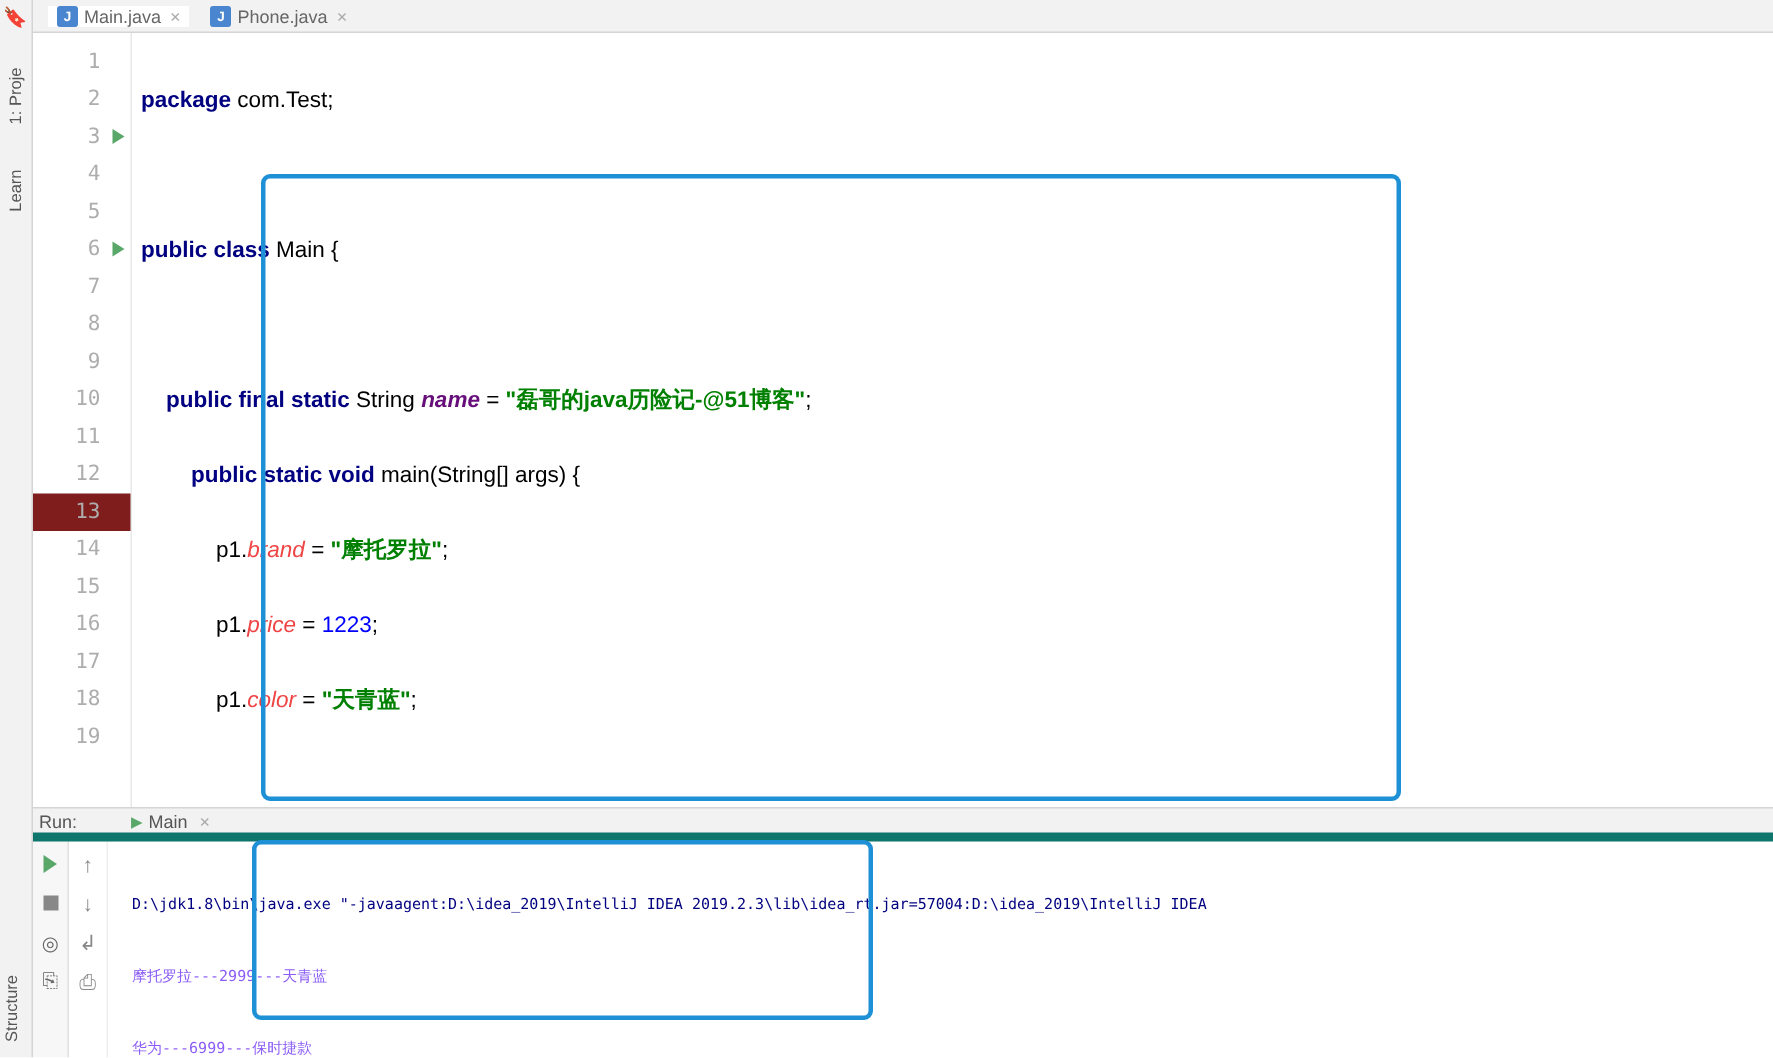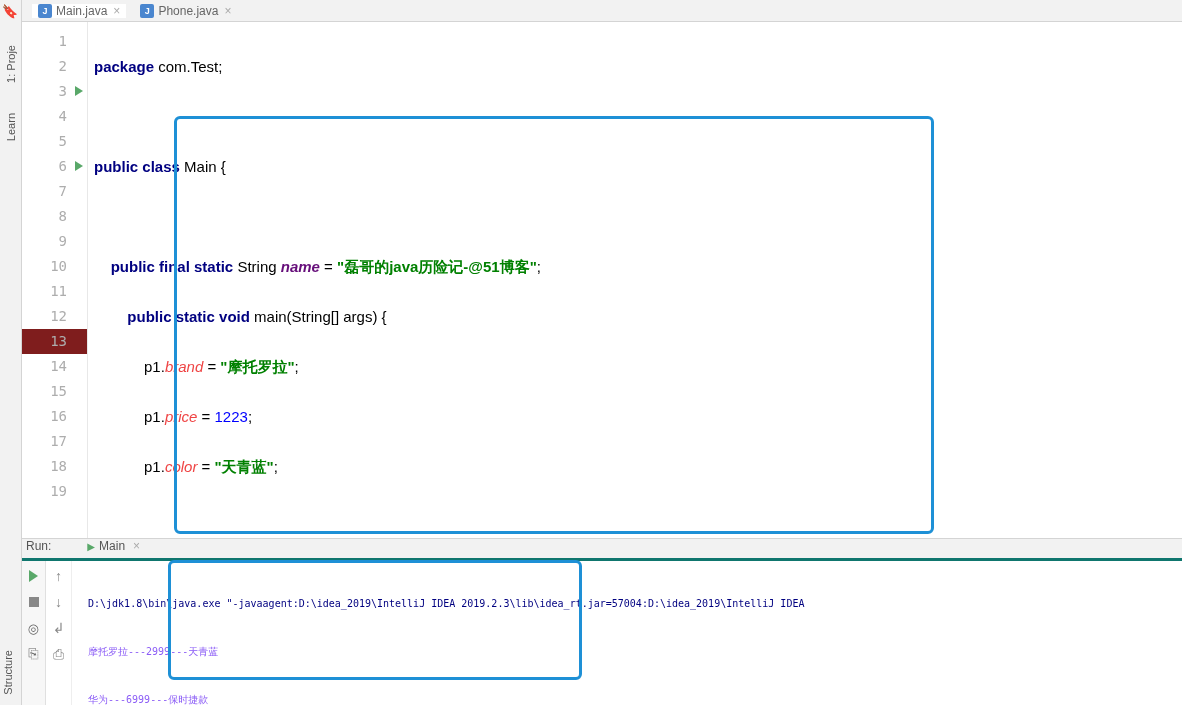--- a/index.html
+++ b/index.html
@@ -25,21 +25,21 @@
 .blue-box.code { left: 86px; top: 94px; width: 760px; height: 418px; }
 .breadcrumb { position: absolute; left: 98px; top: 501px; font-size: 13px; color: #808080; font-family: "Segoe UI", Arial, sans-serif; }
 .kw { color: #000080; font-weight: bold; }
 .str { color: #008000; font-weight: bold; }
 .num { color: #0000ff; }
 .fld { color: #ef4444; font-style: italic; }
 .sfld { color: #660e7a; font-style: italic; font-weight: bold; text-align: right; }
 .pkg { color: #000; }
 .divider { height: 2px; background: #c9c9c9; cursor: row-resize; }
 .run-panel { height: 165px; display: flex; }
-.run-header { position: absolute; height: 23px; background: #f2f2f2; border-top: 1px solid #d4d4d4; border-bottom: 3px solid #0f766e; width: 100%; display: flex; align-items: flex-start; padding-left: 4px; gap: 6px; font-size: 12px; color: #555; }
+.run-header { position: absolute; height: 23px; background: #f2f2f2; border-top: 1px solid #d4d4d4; border-bottom: 6px solid #0f766e; width: 100%; display: flex; align-items: flex-end; padding-left: 4px; gap: 6px; font-size: 12px; color: #555; }
 .run-header .play-small { color: #59a869; font-size: 10px; }
 .run-row { display: flex; width: 100%; height: 100%; margin-top: 0; }
 .run-left-tools { width: 24px; background: #f7f7f7; border-right: 1px solid #e0e0e0; display: flex; flex-direction: column; align-items: center; padding-top: 28px; gap: 10px; }
 .run-left-tools .tool-btn { width: 16px; height: 16px; display: flex; align-items: center; justify-content: center; color: #666; font-size: 13px; cursor: pointer; }
 .run-left-tools .tri-green { width: 0; height: 0; border-left: 9px solid #59a869; border-top: 6px solid transparent; border-bottom: 6px solid transparent; }
 .run-left-tools .sq-stop { width: 10px; height: 10px; background: #888; }
 .run-sub-tools { width: 26px; background: #fff; display: flex; flex-direction: column; align-items: center; padding-top: 28px; gap: 10px; border-right: 1px solid #eee; }
 .run-sub-tools .arrow-btn { color: #888; font-size: 14px; cursor: pointer; }
 .console { flex: 1; padding: 28px 16px 8px 16px; font-family: Consolas, monospace; font-size: 10px; line-height: 24px; position: relative; overflow: hidden; white-space: pre; }
 .console .cmd { color: #000080; }

